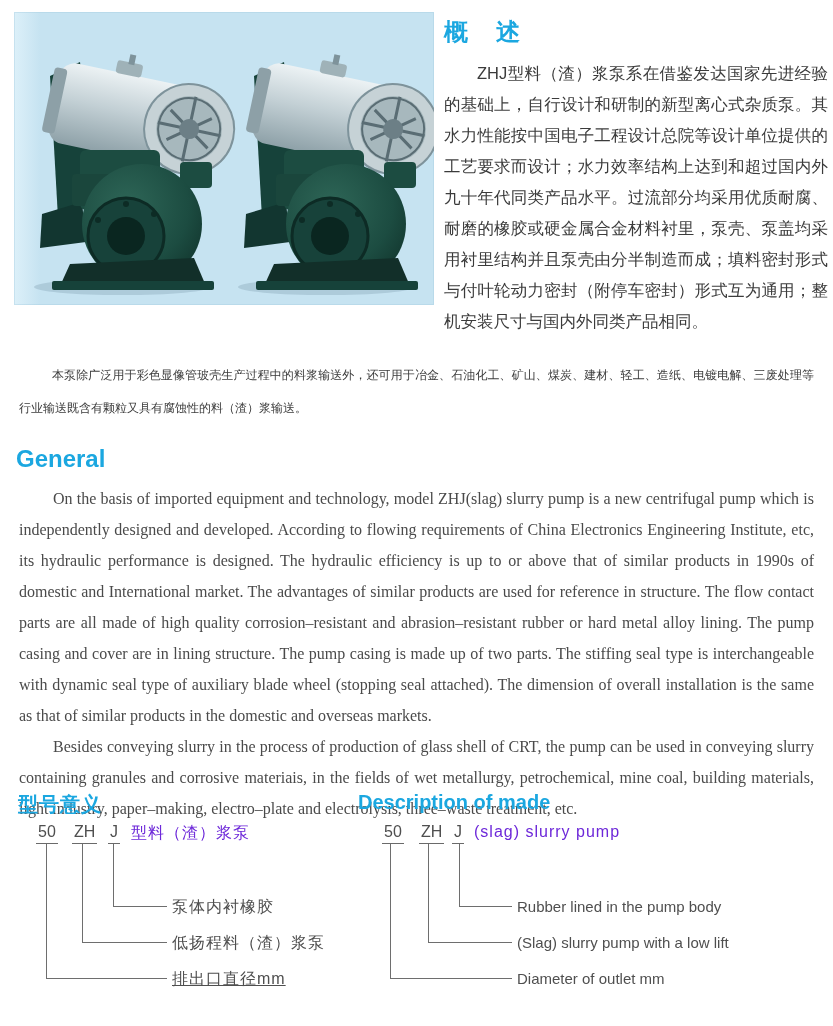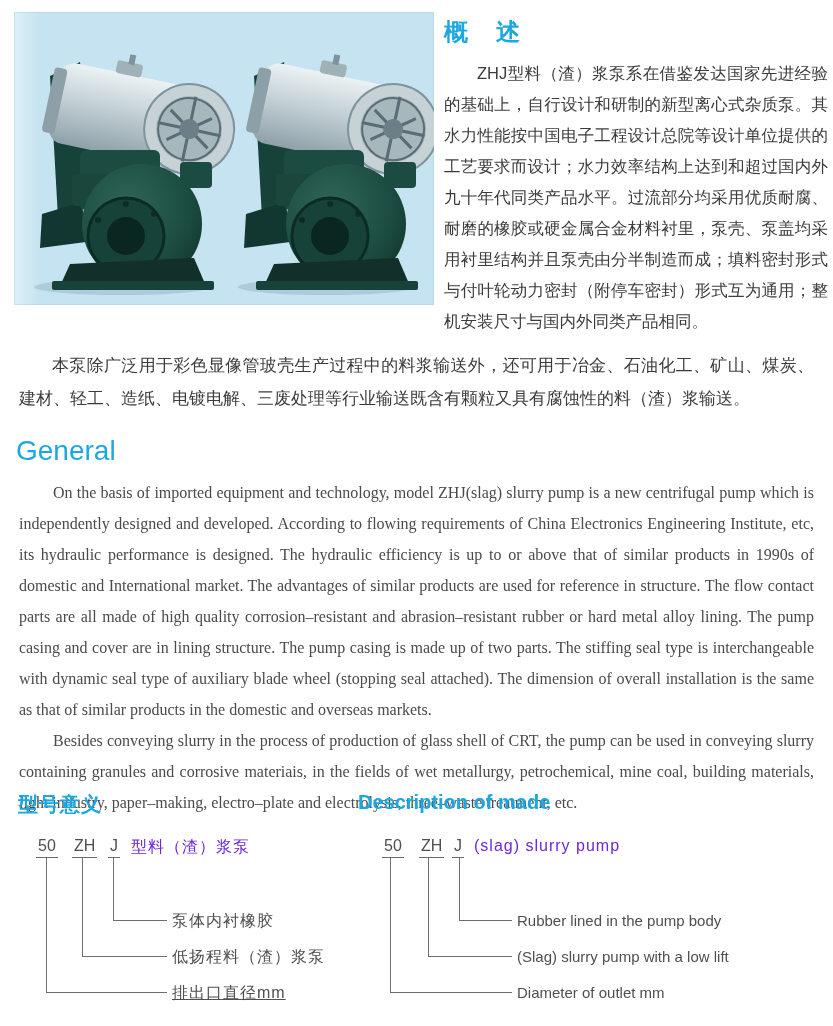--- a/index.html
+++ b/index.html
@@ -26,41 +26,41 @@
   }
   .overview-col{flex:1;padding:2px 0 0 10px;}
   .cn-heading{
     color:var(--accent-blue);font-size:24px;font-weight:bold;
     letter-spacing:2px;margin:2px 0 10px 0;
   }
   .cn-text{
     font-size:16.5px;line-height:31px;color:var(--text-dark);
     text-align:justify;text-indent:33px;
   }
-  .full-para{margin:12px 19px 0 19px;font-size:17px;line-height:33px;}
+  .full-para{margin:22px 19px 0 19px;font-size:12px;line-height:33px;}
   
   .en-heading{
-    color:var(--accent-blue);font-size:28px;font-weight:normal;
+    color:var(--accent-blue);font-size:24px;font-weight:bold;
     margin:20px 0 10px 16px;
   }
   .en-text{
     margin:0 19px;font-size:16px;line-height:31px;color:var(--text-en);
     text-align:justify;text-indent:34px;font-family:Liberation Serif, serif;
   }
   
   .model-block{position:absolute;left:0;right:0;top:791px;height:235px;}
   .model-heading-zh{
     position:absolute;left:18px;top:0;
     color:var(--accent-blue);font-size:20px;font-weight:bold;letter-spacing:1px;
   }
   .model-heading-en{
     position:absolute;left:358px;top:0;
     color:var(--accent-blue);font-size:20px;font-weight:bold;
   }
-  .diagram{position:absolute;left:0;top:44px;width:745px;height:190px;}
+  .diagram{position:absolute;left:0;top:30px;width:745px;height:190px;}
   .tok{
     position:absolute;top:2px;font-size:16px;color:#4f4f4f;
     border-bottom:1px solid #6a6a6a;padding:0 2px 2px 2px;
   }
   .dtitle{position:absolute;top:2px;font-size:16px;color:#6d28d9;letter-spacing:1px;}
   .vl{position:absolute;width:1px;background:var(--line-gray);}
   .hl{position:absolute;height:1px;background:var(--line-gray);}
   .dlabel{position:absolute;font-size:16px;color:#4f4f4f;letter-spacing:1px;}
   .dlabel.en{font-size:15px;letter-spacing:0;}
   

